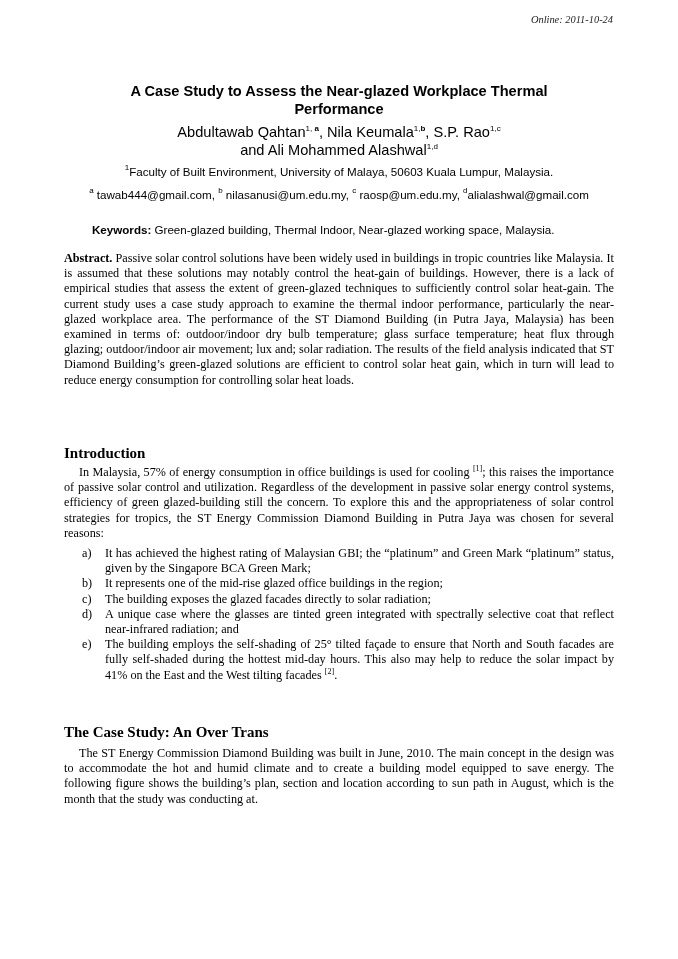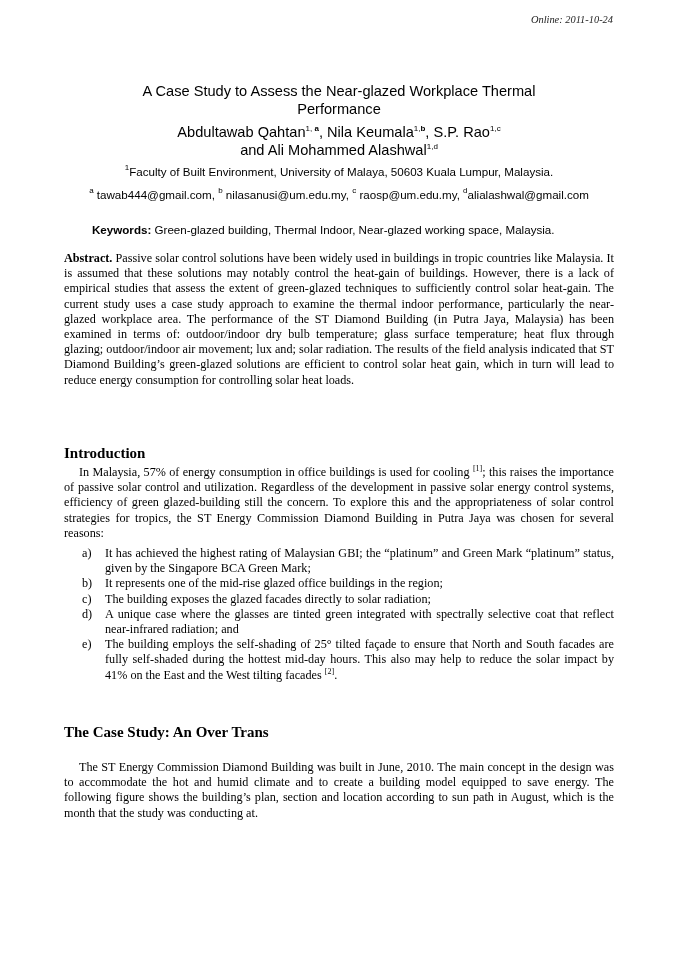--- a/index.html
+++ b/index.html
@@ -1,40 +1,40 @@
 <!DOCTYPE html>
 <html><head>
 <meta charset="utf-8">
 <style>
   html, body { margin: 0; padding: 0; background: #ffffff; }
   body { width: 678px; height: 959px; position: relative; overflow: hidden; color: #000; }
   .page { position: absolute; left: 0; top: 0; width: 678px; height: 959px; }
   .hdr { position: absolute; left: 63px; top: 14px; font-family: "Liberation Serif", serif; font-style: italic; font-size: 10.4px; line-height: 11.2px; color: #222; }
   .hdr div { white-space: nowrap; }
   .online { position: absolute; right: 65px; top: 14px; font-family: "Liberation Serif", serif; font-style: italic; font-size: 10.4px; line-height: 11.2px; color: #222; }
-  .title { position: absolute; left: 60px; width: 558px; top: 82px; text-align: center; font-family: "Liberation Sans", sans-serif; font-weight: normal; font-size: 14.6px; line-height: 18px; }
+  .title { position: absolute; left: 60px; width: 558px; top: 82px; text-align: center; font-family: "Liberation Sans", sans-serif; font-weight: bold; font-size: 14.6px; line-height: 18px; }
   .authors { position: absolute; left: 60px; width: 558px; top: 123px; text-align: center; font-family: "Liberation Sans", sans-serif; font-size: 14.6px; line-height: 18px; }
   .authors sup, .affil sup, .emails sup { font-size: 8px; vertical-align: 6px; line-height: 0; }
   .authors sup.b { font-weight: bold; }
   .affil { position: absolute; left: 60px; width: 558px; top: 165px; text-align: center; font-family: "Liberation Sans", sans-serif; font-size: 11.6px; line-height: 14px; }
   .emails { position: absolute; left: 60px; width: 558px; top: 188px; text-align: center; font-family: "Liberation Sans", sans-serif; font-size: 11.6px; line-height: 14px; }
   .keywords { position: absolute; left: 64px; top: 223px; font-family: "Liberation Sans", sans-serif; font-size: 11.6px; line-height: 14px; white-space: nowrap; margin-left: 28px; }
   .keywords b { font-weight: bold; }
   .body-text { font-family: "Liberation Serif", serif; font-size: 12.2px; line-height: 15.2px; text-align: justify; }
   .abstract { position: absolute; left: 64px; width: 550px; top: 251px; }
   .abstract b { font-weight: bold; }
   .sec-head { position: absolute; left: 64px; font-family: "Liberation Serif", serif; font-weight: bold; font-size: 15px; line-height: 15px; }
   .intro-head { top: 446px; }
   .intro-p { position: absolute; left: 64px; width: 550px; top: 465px; text-indent: 15px; }
   .cite { font-size: 8px; vertical-align: 5px; line-height: 0; }
   .reasons { position: absolute; left: 82px; width: 532px; top: 546px; margin: 0; padding: 0; list-style: none; }
   .reasons li { position: relative; padding-left: 23px; }
   .reasons .mk { position: absolute; left: 0; top: 0; }
   .case-head { top: 725px; }
-  .case-p { position: absolute; left: 64px; width: 550px; top: 746px; text-indent: 15px; margin-top: 14px; }
+  .case-p { position: absolute; left: 64px; width: 550px; top: 746px; text-indent: 15px; }
 </style>
 </head>
 <body>
 
 <div class="page">
 
   <div class="online">Online: 2011-10-24</div>
 
   <div class="title">
     <div>A Case Study to Assess the Near-glazed Workplace Thermal</div>

